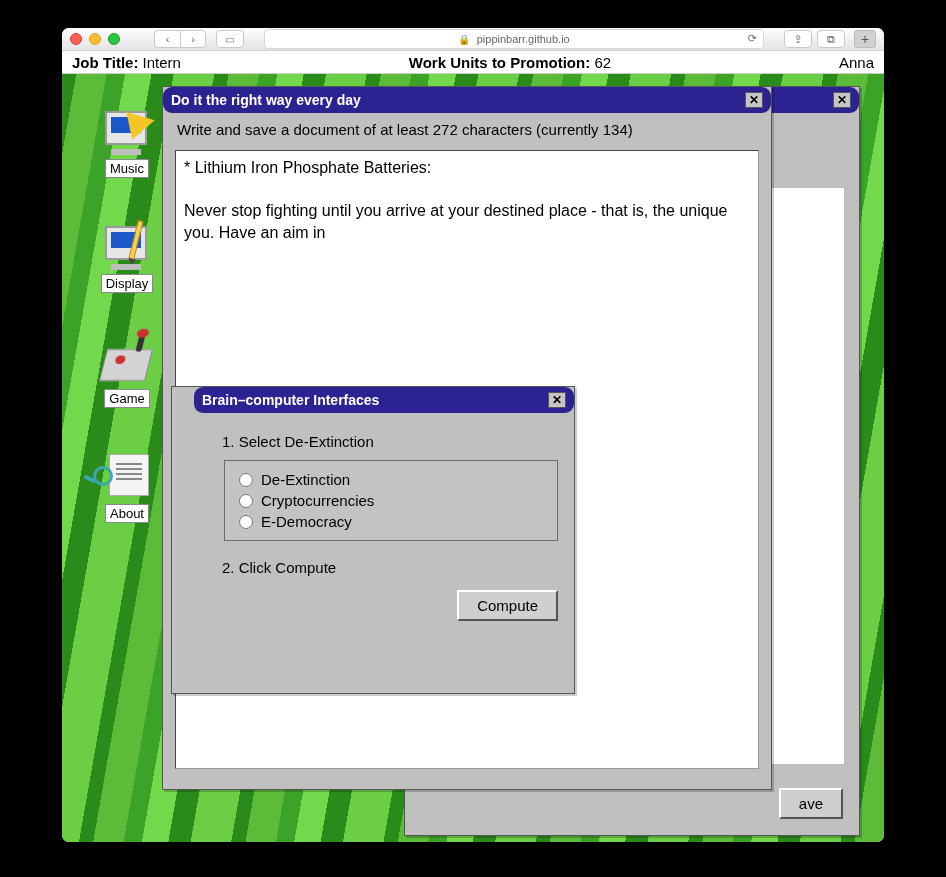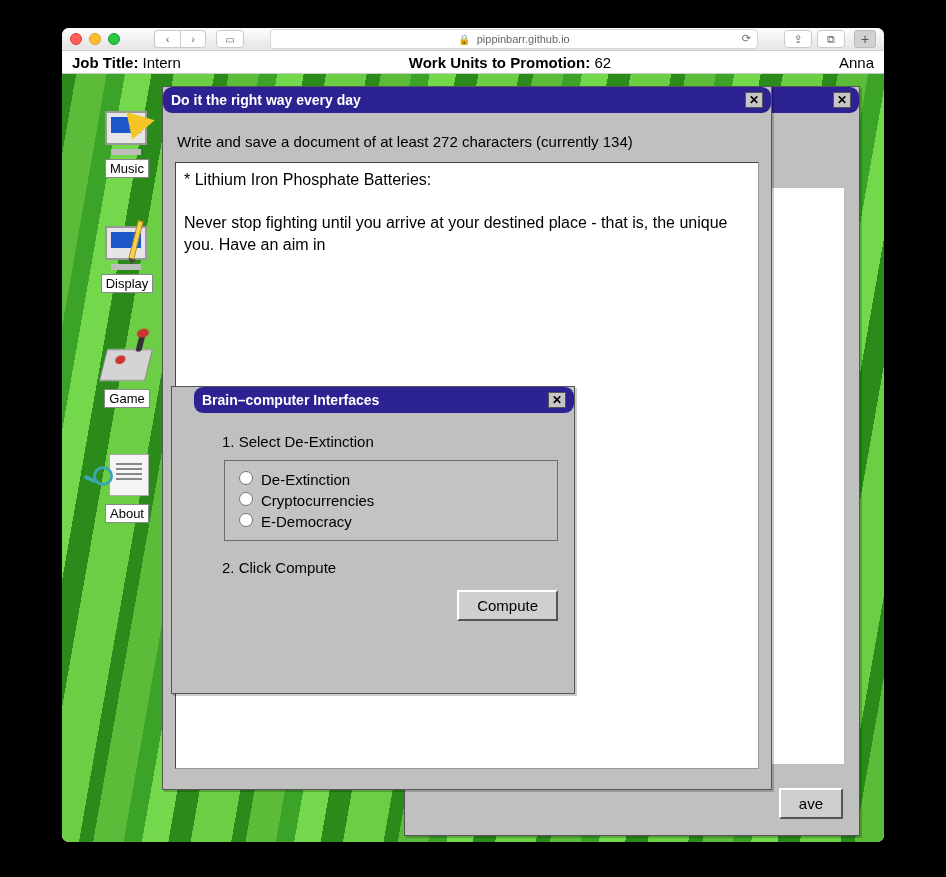--- a/index.html
+++ b/index.html
@@ -45,21 +45,21 @@
 .pill:last-child { border-radius: 0 4px 4px 0; }
 .tab-pill {
   margin-left: 4px;
   border: 1px solid #c9c9c9; background: #fff;
   width: 28px; height: 18px; border-radius: 4px;
   display: flex; align-items: center; justify-content: center;
   font-size: 10px; color: #666;
 }
 .urlbar {
   flex: 1;
-  margin: 0 20px;
+  margin: 0 14px;
   background: #fff;
   border: 1px solid #d6d6d6;
   border-radius: 4px; height: 20px;
   display: flex; align-items: center; justify-content: center;
   gap: 6px;
   font-size: 11px; color: #666;
   position: relative;
 }
 .url-lock::before { content: "🔒"; font-size: 10px; }
 .reload {
@@ -158,41 +158,41 @@
   border: 1px solid #555;
   display: flex; align-items: center; justify-content: center;
   color: #000; font-weight: bold; font-size: 12px;
 }
 .win-back { left: 342px; top: 12px; width: 456px; height: 750px; }
 .white-area {
   position: absolute; top: 100px; right: 14px; left: 2px; bottom: 70px;
   background: #fff; border: 1px solid #bbb;
 }
 .win-main { left: 100px; top: 12px; width: 610px; height: 704px; }
-.win-main .body { padding: 12px 12px 18px; display: flex; flex-direction: column; height: calc(100% - 28px); }
+.win-main .body { padding: 0 12px 18px; display: flex; flex-direction: column; height: calc(100% - 28px); }
 .instruction { font-size: 15px; margin: 8px 0 12px 2px; color: #000; }
 .textarea {
   background: #fff; border: 1px inset #999;
   flex: 1; font-size: 16px; line-height: 1.35;
   padding: 6px 8px; height: 488px; font-family: inherit; resize: none;
 }
 .winbtn {
   border-top: 2px solid #fff; border-left: 2px solid #fff;
   border-right: 2px solid #555; border-bottom: 2px solid #555;
   background: #cfcfcf; padding: 5px 18px; font-size: 15px;
 }
 .btn-row { display: flex; justify-content: flex-end; margin-top: 14px; gap: 10px; }
 .win-brain { left: 109px; top: 312px; width: 404px; height: 308px; padding-left: 22px; }
 .win-brain .body { padding: 14px 16px 12px; }
 .step { font-size: 15px; margin: 6px 12px 10px; }
 .optbox {
   border: 1px solid #6b6b6b; background: #c3c3c3;
   padding: 8px 14px; margin: 4px 0 18px 14px;
 }
-.radio-row { display: flex; gap: 8px; font-size: 15px; padding: 2px 0; }
+.radio-row { display: flex; align-items: center; gap: 8px; font-size: 15px; padding: 2px 0; }
 .radio {
   width: 14px; height: 14px; border-radius: 50%;
   background: #fff; border: 1px solid #777;
 }
 </style>
 </head>
 <body>
 
 <div class="mac-window">
   <div class="titlebar">

